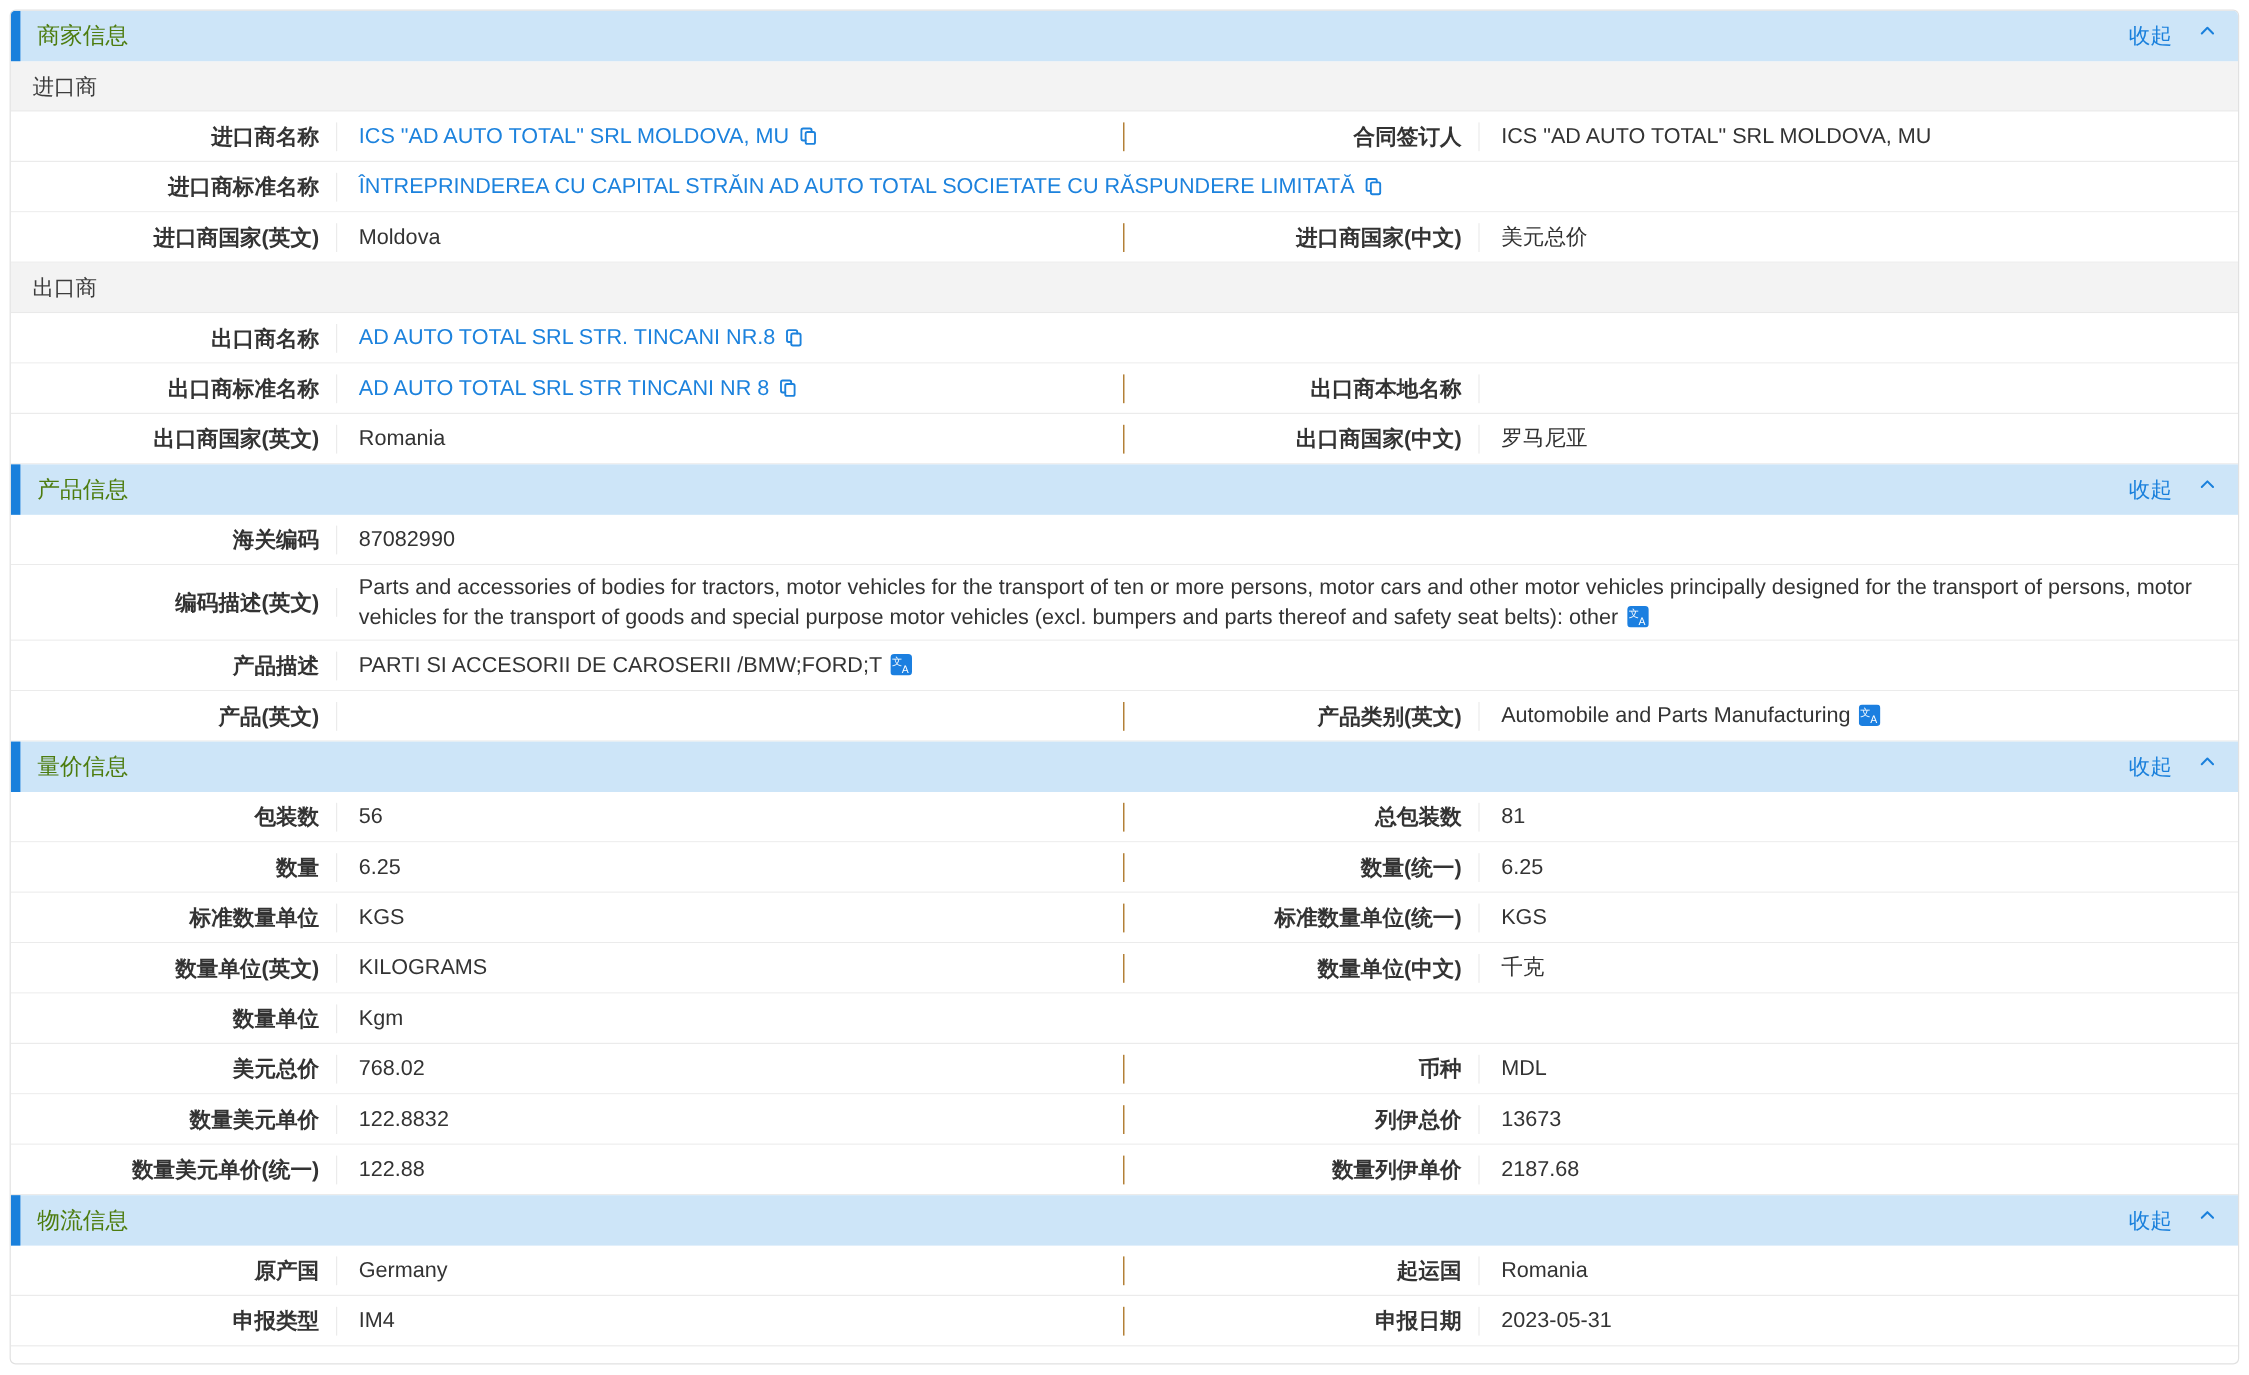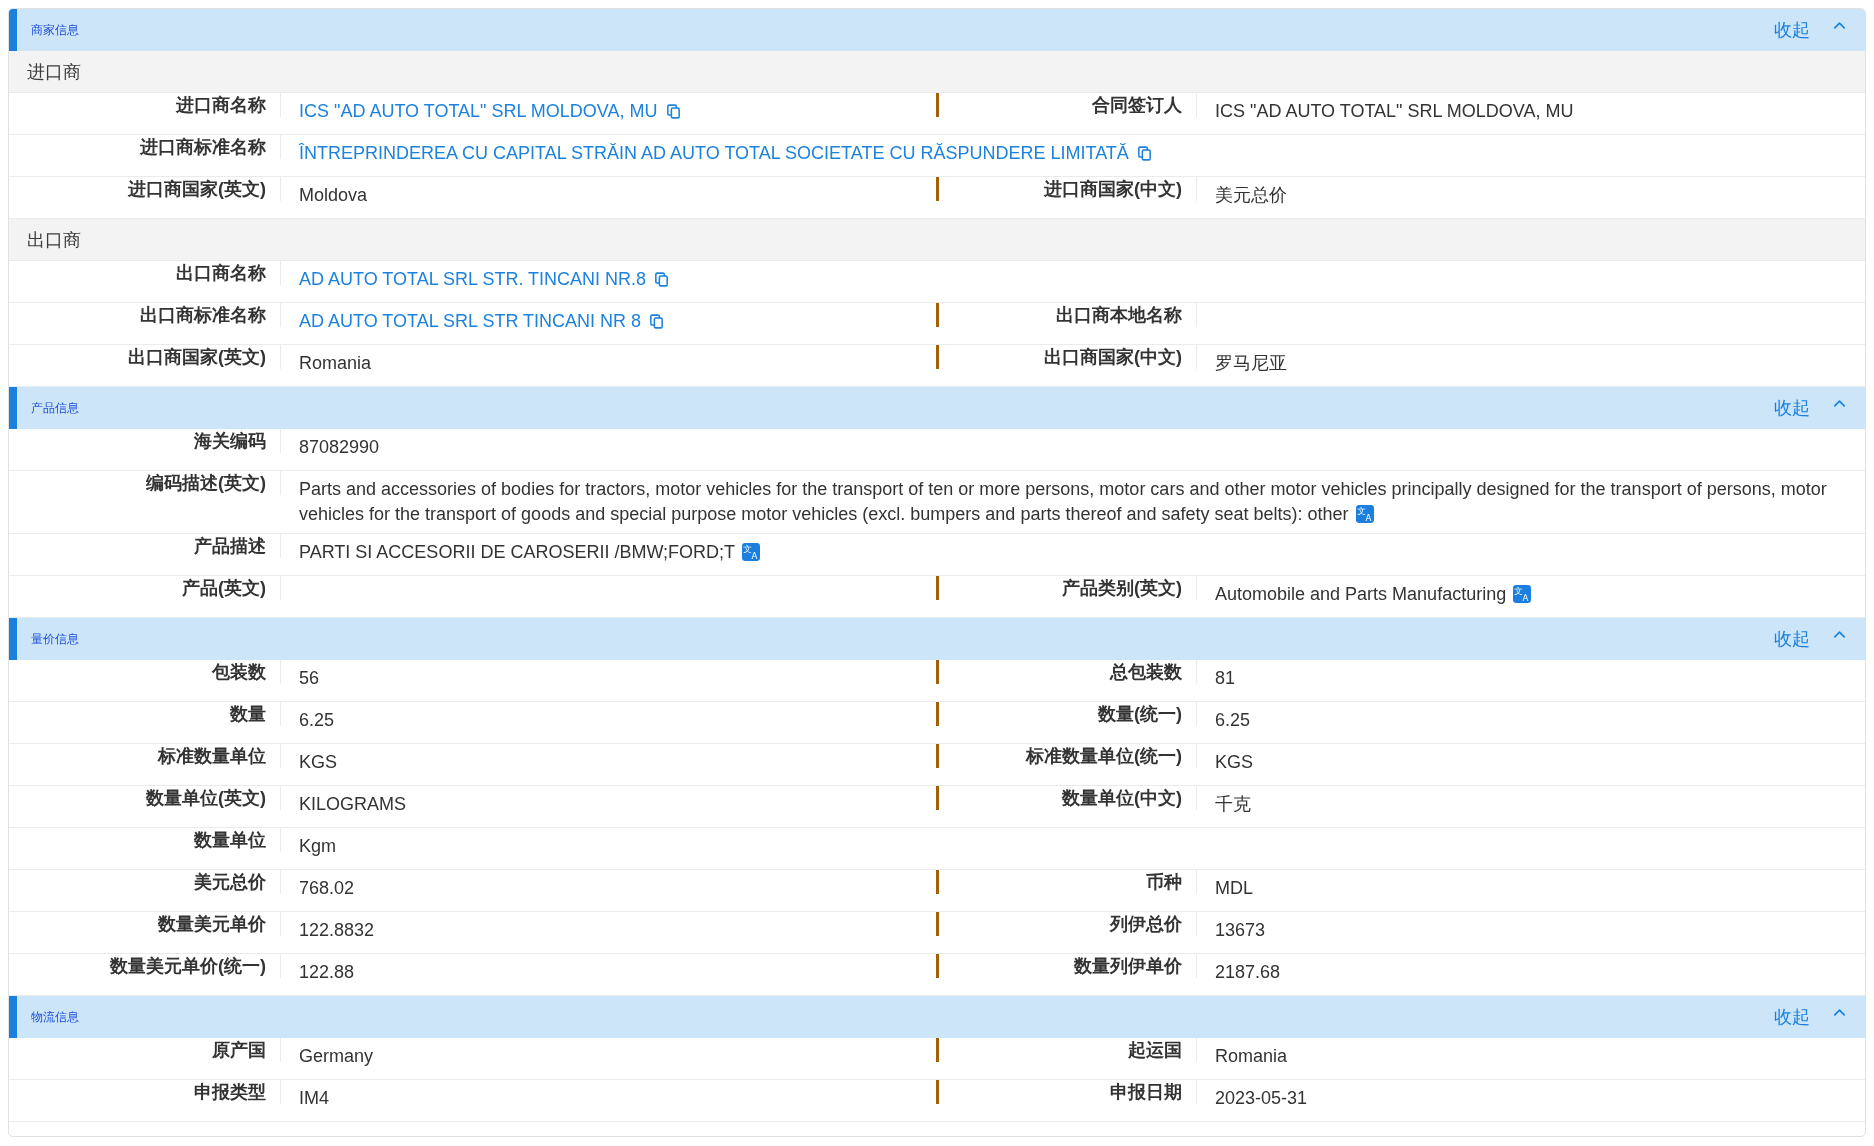--- a/index.html
+++ b/index.html
@@ -12,43 +12,43 @@
     margin:8px;box-sizing:border-box;
     border:1px solid #e1e1e1;border-radius:5px;
     background:#ffffff;overflow:hidden;padding-bottom:14px;
   }
   .sec-header{
     display:flex;align-items:center;height:42px;
     background:#cde5f8;position:relative;
   }
   .accent{width:8px;align-self:stretch;background:#1a80dc;flex:none;}
   .sec-title{
-    color:#1d4ed8;font-size:12px;padding-left:14px;flex:none;
+    color:#4d7c0f;font-size:19px;padding-left:14px;flex:none;
   }
   .collapse-btn{
     margin-left:auto;display:flex;align-items:flex-start;gap:22px;
     color:#1a80dc;font-size:18px;padding-right:18px;cursor:pointer;
   }
   .subheader{
     height:41px;display:flex;align-items:center;
     background:#f3f3f3;border-bottom:1px solid #e9e9e9;
     font-size:18px;color:#3c3c3c;padding-left:18px;font-family:Liberation Mono, monospace;
   }
   .row{
     display:flex;min-height:41px;border-bottom:1px solid #ebebeb;
-    align-items:flex-start;background:#ffffff;
+    align-items:center;background:#ffffff;
   }
   .lbl{
     width:272px;flex:none;display:flex;align-items:center;justify-content:flex-end;
     padding-right:14px;box-sizing:border-box;
     font-weight:bold;font-size:18px;color:#333;
     border-right:1px solid #ebebeb;text-align:right;
   }
   .lbl2{
-    width:261px;border-left:3px solid #a16207;
+    width:297px;border-left:1px solid #a16207;
   }
   .val{
     flex:1;display:flex;align-items:center;
     padding:6px 12px 6px 18px;box-sizing:border-box;font-size:18px;
   }
   .val1{width:655px;flex:none;}
   .vwrap{display:inline;line-height:25px;}
   .link-text{color:#1c82dd;cursor:pointer;}
   .val-text{color:#333333;}
   .icon-svg{vertical-align:-3px;margin-left:7px;cursor:pointer;}

